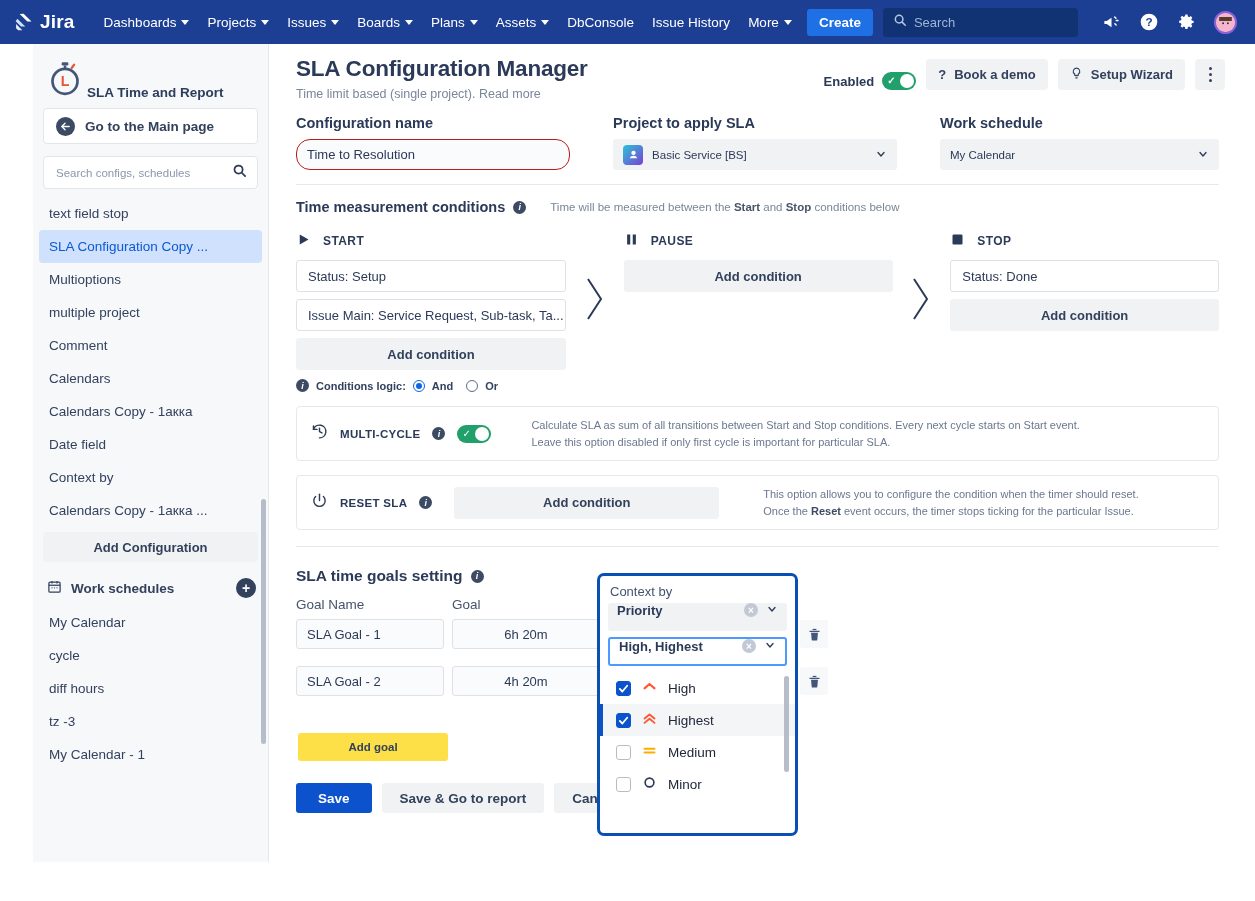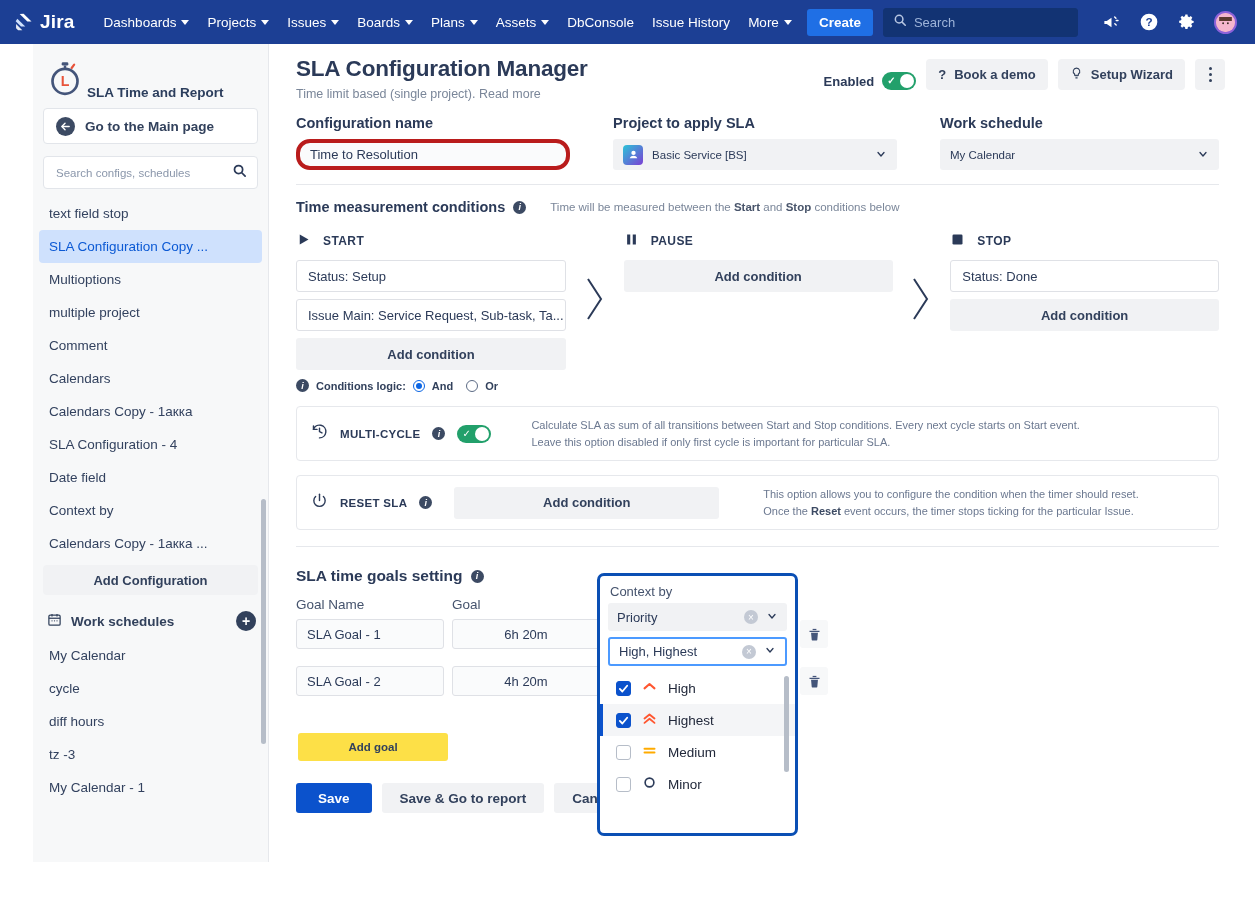--- a/index.html
+++ b/index.html
@@ -98,21 +98,21 @@
   .toggle .chk { position:absolute; left: 5px; top: 3px; color: #fff; font-size: 10px; line-height: 12px; }
   .pillbtn { background:#f1f2f4; border-radius: 4px; height: 31px; display:flex; align-items:center; gap: 8px;
              padding: 0 12px; font-size: 13px; font-weight: 700; color:#32415c; cursor:pointer; }
   .kebab { background:#f1f2f4; border-radius: 4px; width: 30px; height: 31px; display:flex; align-items:center; justify-content:center; cursor:pointer; }
   .kebab .d { width: 3px; height: 3px; border-radius:50%; background:#32415c; margin: 1.4px 0; }
 
   .fieldrow { display: flex; margin-top: 14px; }
   .fcol { }
   .flabel { font-size: 14.5px; font-weight: 700; color:#2b3a58; margin-bottom: 8px; }
   .finput {
-    height: 31px; border:4px solid #b91c1c; border-radius: 14px; background:#fafbfc;
+    height: 31px; border:1px solid #b91c1c; border-radius: 14px; background:#fafbfc;
     display:flex; align-items:center; padding: 0 10px; font-size: 13px; color:#2b3a58; cursor: text;
   }
   .fselect {
     height: 31px; background:#f1f2f4; border-radius: 3px; display:flex; align-items:center;
     padding: 0 10px; font-size: 11.5px; color:#2b3a58; cursor:pointer; position: relative;
   }
   .fselect .chev { margin-left:auto; }
   .proj-icon { width: 20px; height: 20px; border-radius: 4px; margin-right: 9px;
                background: linear-gradient(135deg,#2bc4d8 0%, #7b3fd4 100%); display:flex; align-items:center; justify-content:center; }
   .hr { height: 1px; background:#e6e8ec; margin: 14px 0 0 0; }
@@ -166,21 +166,21 @@
              display:flex; align-items:center; justify-content:center; padding: 0 18px; cursor:pointer; }
 
   
   .ctx-panel {
     position: absolute; left: 597px; top: 573px; width: 201px; height: 263px;
     background: #fff; border: 3px solid #0a4fb4; border-radius: 7px; z-index: 40;
   }
   .ctx-label { font-size: 13px; color:#45536d; padding: 8px 10px 4px 10px; }
   .ctx-select {
     margin: 0 8px 6px 8px; height: 28px; background:#f1f2f4; border-radius: 3px;
-    display:flex; align-items:center; padding: 0 9px; font-size: 13px; color:#2b3a58; cursor:pointer;
+    display:flex; align-items:flex-start; padding: 0 9px; font-size: 13px; color:#2b3a58; cursor:pointer;font-weight:bold;
   }
   .ctx-select.focused { background:#fff; border:2px solid #4c9aff; height: 29px; }
   .clearx { width: 14px; height: 14px; border-radius:50%; background:#c3c9d4; color:#fff; font-size: 10px;
             display:flex; align-items:center; justify-content:center; margin-left:auto; cursor:pointer; }
   .ctx-menu { position: relative; margin: 2px 0 0 0; height: 128px; overflow: hidden; background:#fff; }
   .ctx-opt { height: 32px; display:flex; align-items:center; padding: 0 10px 0 16px; gap: 11px; font-size: 13.5px; color:#21283a; cursor:pointer; position:relative; }
   .ctx-opt.sel { background:#f4f5f7; }
   .ctx-opt.sel::before { content:''; position:absolute; left:0; top:0; bottom:0; width: 3px; background:#0b52cc; }
   .cbox { width: 15px; height: 15px; border-radius: 3px; border: 1.6px solid #b6bdc8; background:#fff; display:flex; align-items:center; justify-content:center; }
   .cbox.on { background:#0b52cc; border-color:#0b52cc; }
@@ -334,23 +334,20 @@
             <span>multiple project</span>
           </div>
         <div class="navrow">
             <span>Comment</span>
           </div>
         <div class="navrow">
             <span>Calendars</span>
           </div>
         <div class="navrow">
             <span>Calendars Copy - 1акка</span>
-          </div>
-        <div class="navrow">
-            <span>SLA Configuration - 4</span>
           </div>
         <div class="navrow">
             <span>Date field</span>
           </div>
         <div class="navrow">
             <span>Context by</span>
           </div>
         <div class="navrow">
             <span>Calendars Copy - 1акка ...</span>
           </div>

